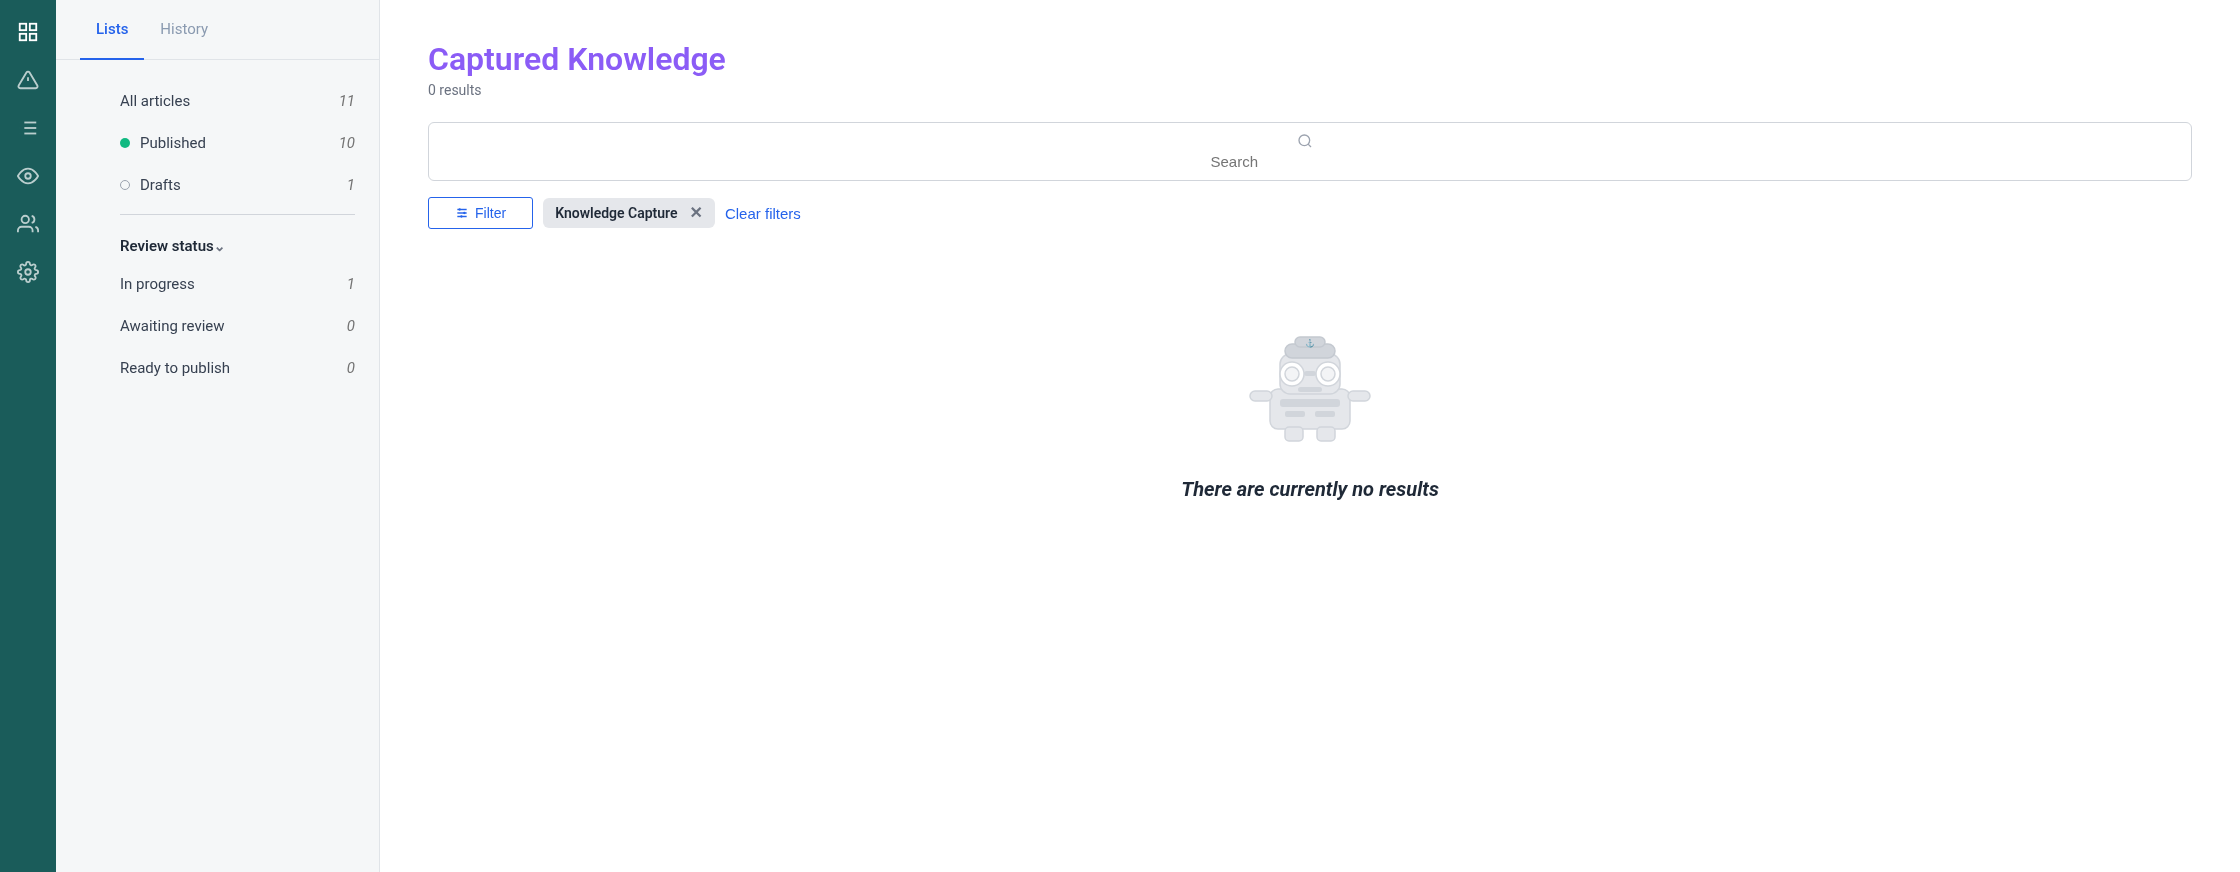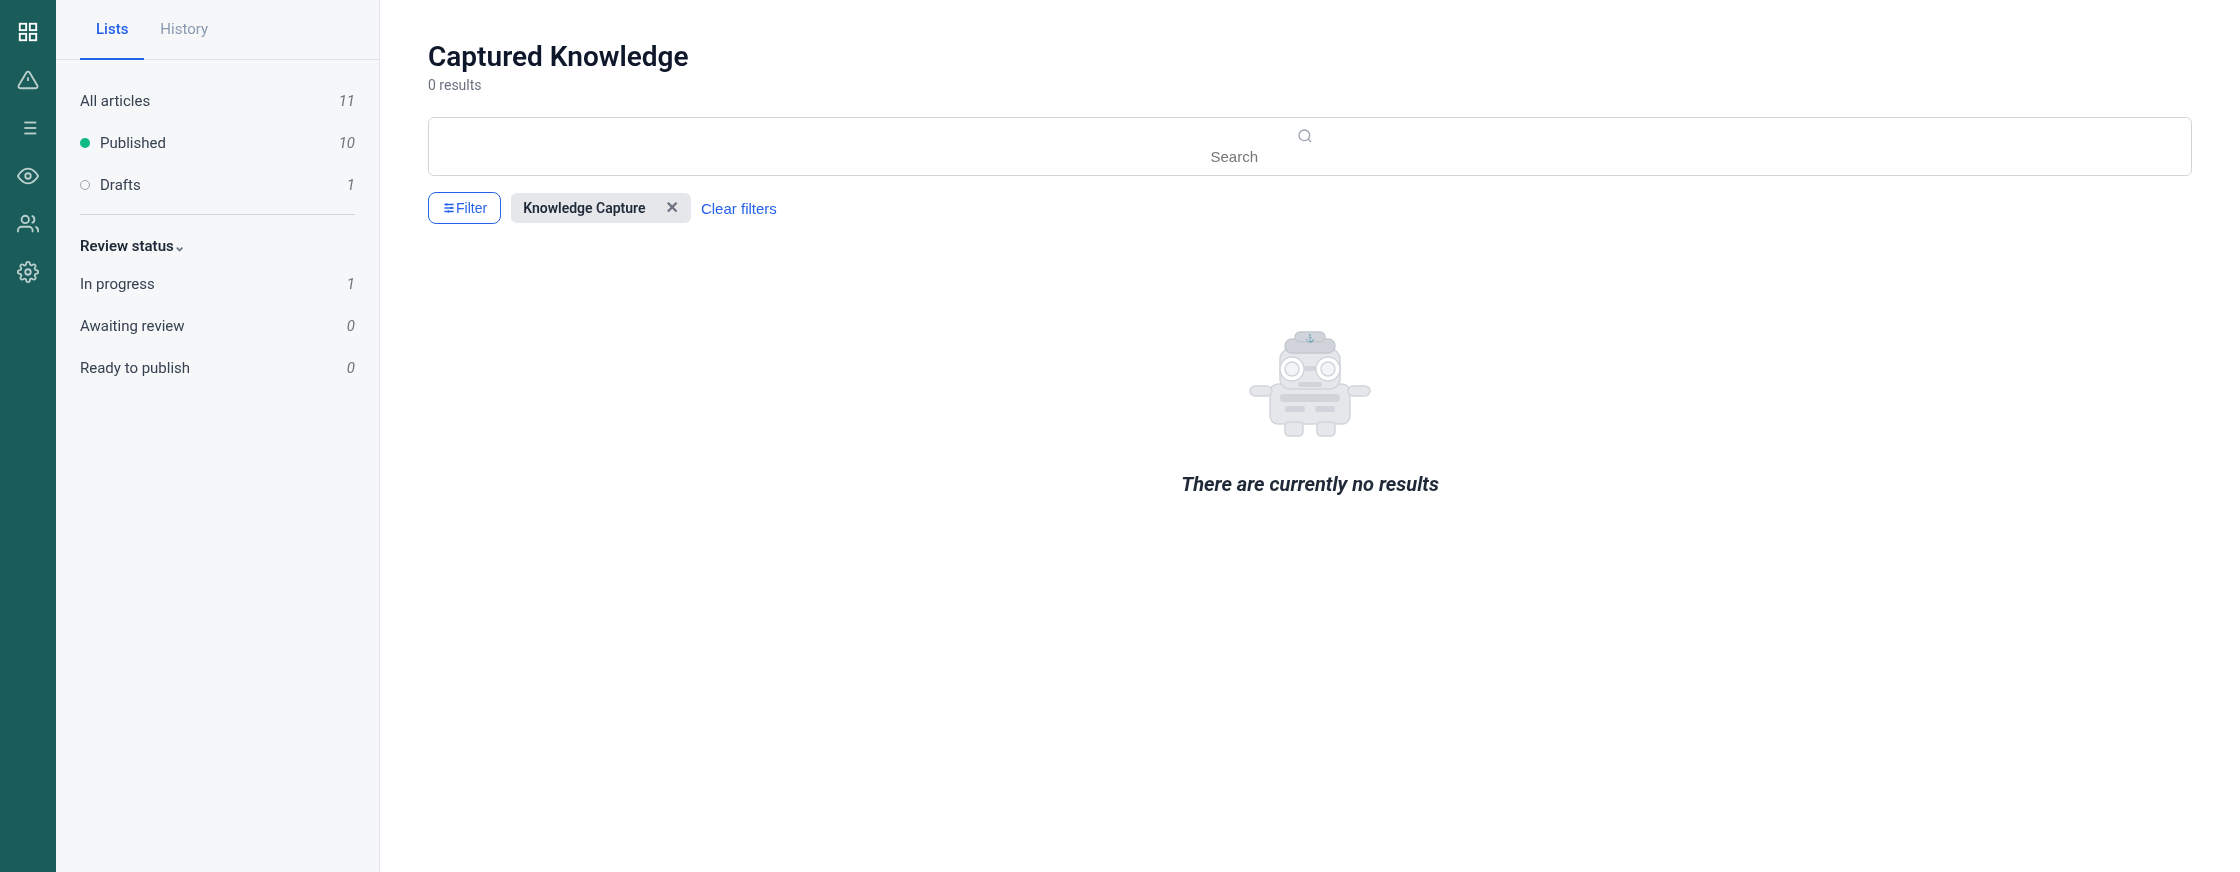--- a/index.html
+++ b/index.html
@@ -65,20 +65,21 @@
       color: #2563eb;
       border-bottom: 2px solid #2563eb;
       font-weight: 500;
     }
 
     
     .filter-list {
       padding: 20px 24px;
       flex: 1;
       overflow-y: auto;
+      margin-left: 40px;
     }
     .filter-item {
       display: flex;
       align-items: center;
       justify-content: space-between;
       padding: 12px 0;
       font-size: 15px;
       color: #374151;
       cursor: pointer;
     }
@@ -127,23 +128,23 @@
     }
 
     
     .main-content {
       flex: 1;
       background: #fff;
       padding: 40px 48px;
       overflow-y: auto;
     }
     .page-title {
-      font-size: 28px;
+      font-size: 32px;
       font-weight: 600;
-      color: #0f172a;
+      color: #8b5cf6;
       margin-bottom: 4px;
     }
     .results-count {
       font-size: 14px;
       color: #6b7280;
       margin-bottom: 24px;
     }
 
     
     .search-bar {
@@ -173,33 +174,34 @@
     
     .filter-row {
       display: flex;
       align-items: center;
       gap: 10px;
       margin-bottom: 40px;
     }
     .filter-btn {
       display: flex;
       align-items: center;
-      padding: 7px 13px;
+      gap: 6px;
+      padding: 7px 26px;
       border: 1px solid #2563eb;
-      border-radius: 8px;
+      border-radius: 3px;
       background: #fff;
       color: #2563eb;
       font-size: 14px;
       cursor: pointer;
       font-weight: 500;
     }
     .filter-tag {
       display: flex;
       align-items: center;
-      gap: 20px;
+      gap: 12px;
       padding: 7px 12px;
       background: #e5e7eb;
       border-radius: 6px;
       font-size: 14px;
       font-weight: 600;
       color: #1f2937;
     }
     .filter-tag-close {
       cursor: pointer;
       color: #6b7280;

